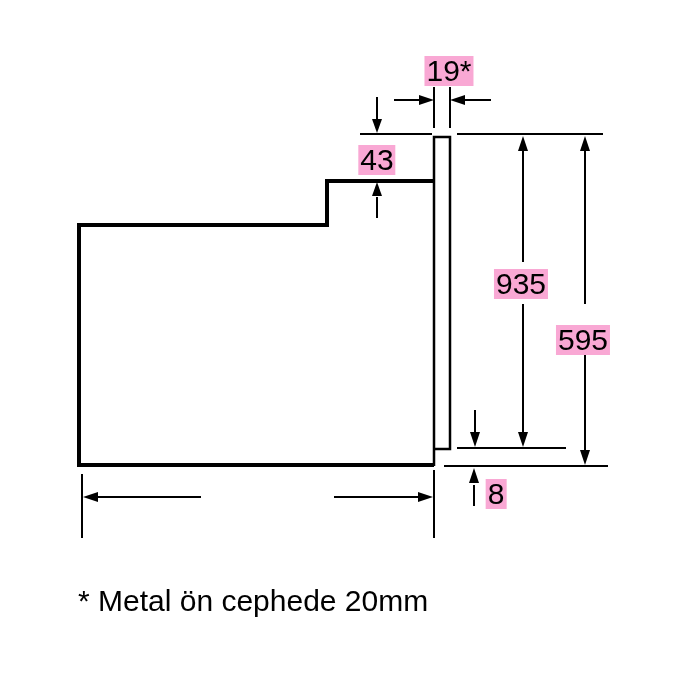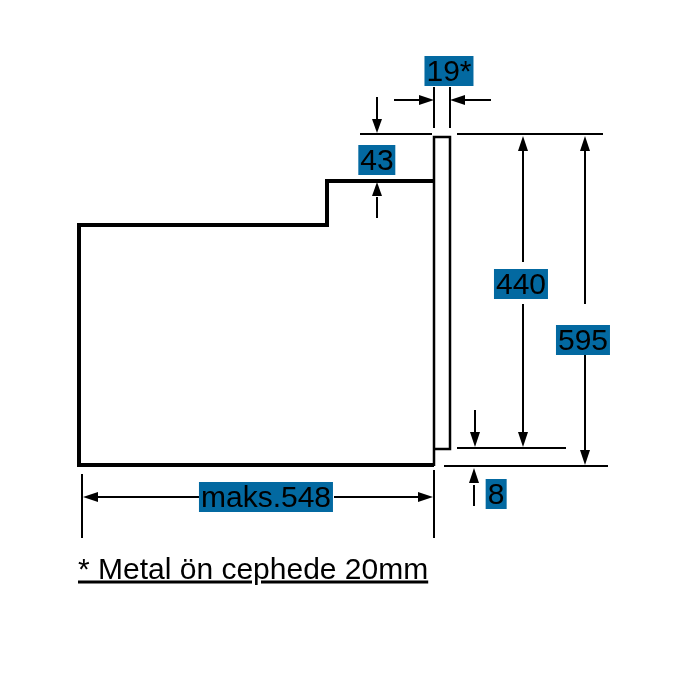--- a/index.html
+++ b/index.html
@@ -20,21 +20,21 @@
     position: absolute;
     left: 0;
     top: 0;
   }
   .dim-label {
     position: absolute;
     transform: translate(-50%, -50%);
     font-size: 30px;
     line-height: 1;
     white-space: nowrap;
-    background: #0369a1;
+    background: #f9a8d4;
     padding: 0 2px;
   }
   .note {
     position: absolute;
     transform: translateY(-50%);
     font-size: 30px;
     line-height: 1.1;
     white-space: nowrap;
   }
 </style>
@@ -86,24 +86,23 @@
       <polygon points="474,468 469,483 479,483"></polygon>
       <polygon points="83,497 98,492 98,502"></polygon>
       <polygon points="433,497 418,492 418,502"></polygon>
     </g>
   </svg>
 
   <div class="dim-label" style="left:449px; top:71px;">19*</div>
 
   <div class="dim-label" style="left:377px; top:160px;">43</div>
 
-  <div class="dim-label" style="left:521px; top:284px;">440</div>
+  <div class="dim-label" style="left:521px; top:284px;">935</div>
 
   <div class="dim-label" style="left:583px; top:340px;">595</div>
 
-  <div class="dim-label" style="left:266px; top:497px;">maks.548</div>
 
   <div class="dim-label" style="left:496px; top:494px;">8</div>
 
-  <div class="note" style="left:78px; top:568px;text-decoration:underline;">* Metal ön cephede 20mm</div>
+  <div class="note" style="left:78px; top:600px;">* Metal ön cephede 20mm</div>
 
 
 </div>
 
 </body></html>

